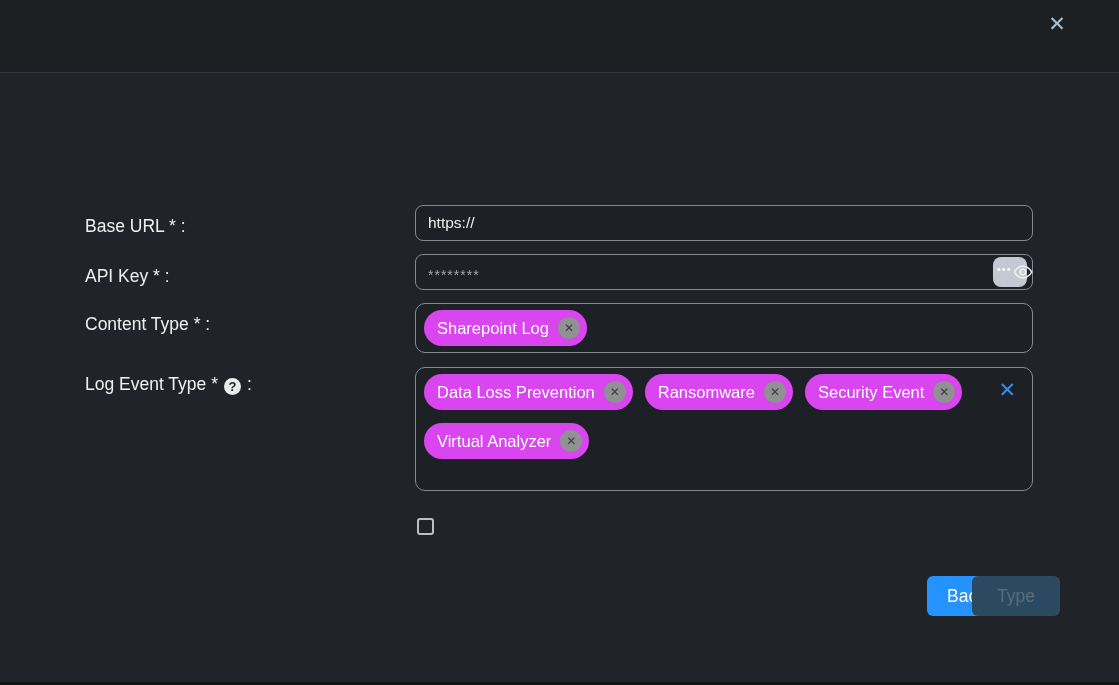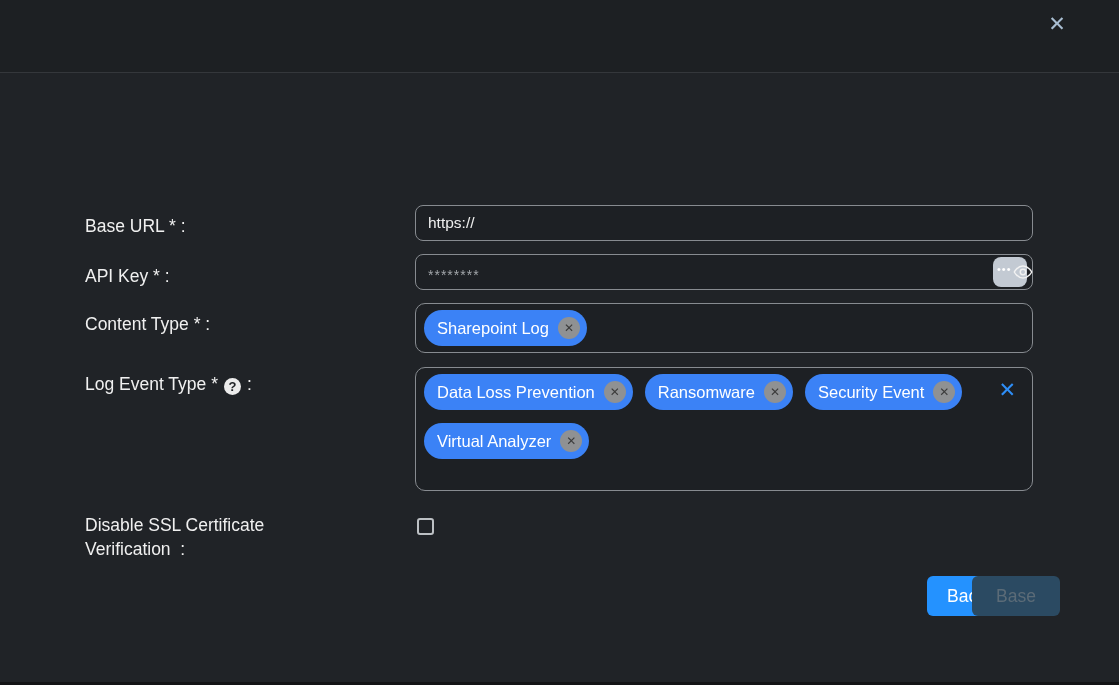--- a/index.html
+++ b/index.html
@@ -82,21 +82,21 @@
   .multiselect {
     background:#1d2024; border:1px solid #878b90; border-radius:10px;
     display:flex; flex-wrap:wrap; align-content:flex-start;
     gap:13px 12px; padding:6px 8px;
   }
   .f-content { top:303px; height:50px; }
   .f-logtype { top:367px; height:124px; padding-right:56px; }
 
   .chip {
     display:inline-flex; align-items:center; gap:9px; height:36px;
-    background:#3b82f6; border-radius:18px; padding:0 7px 0 13px;
+    background:#d946ef; border-radius:18px; padding:0 7px 0 13px;
     color:#ffffff; font-size:16.5px; white-space:nowrap; flex:0 0 auto;
   }
   .chip-remove {
     width:22px; height:22px; border-radius:50%; background:#8f9193;
     color:#3b3b3b; font-size:12px; display:flex; align-items:center;
     justify-content:center; cursor:pointer;
   }
   .clear-all {
     position:absolute; right:16px; top:12px; font-size:21px; font-weight:700;
     color:#2e8ef7; cursor:pointer; line-height:20px;
@@ -176,20 +176,19 @@
       <span>Security Event</span>
       <span class="chip-remove">✕</span>
     </span>
     <span class="chip">
       <span>Virtual Analyzer</span>
       <span class="chip-remove">✕</span>
     </span>
     <span class="clear-all">✕</span>
   </div>
 
-  <div class="flabel lbl-ssl">Disable SSL Certificate Verification  :</div>
   <span class="checkbox"></span>
 
   <button class="btn btn-back">Back</button>
-  <button class="btn btn-next">Base</button>
+  <button class="btn btn-next">Type</button>
 
   <div class="bottom-edge"></div>
 </div>
 
 </body></html>

